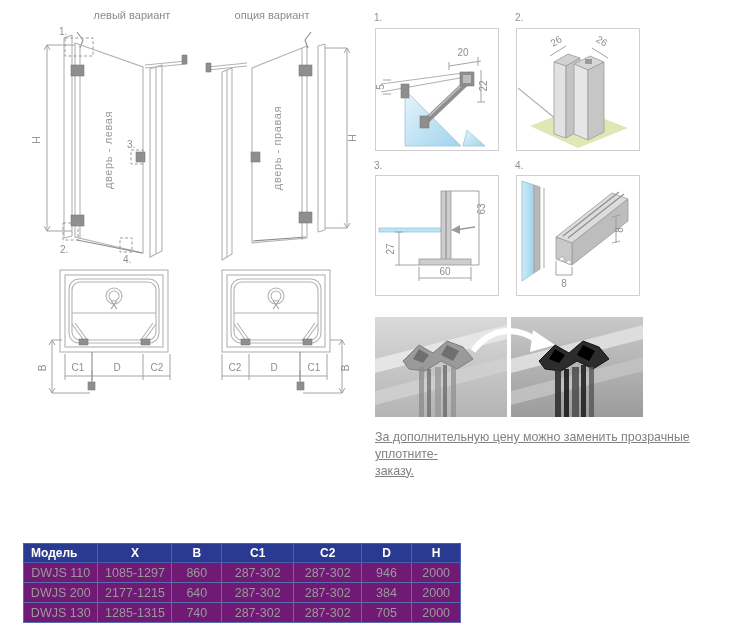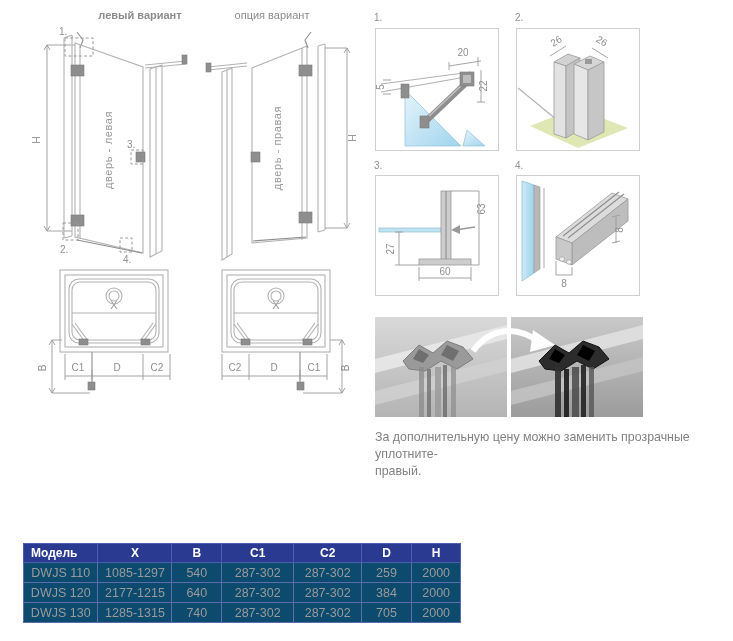--- a/index.html
+++ b/index.html
@@ -4,44 +4,44 @@
 <style>
   html,body{margin:0;padding:0;background:#fff;}
   .page{position:relative;width:733px;height:641px;background:#ffffff;overflow:hidden;
         font-family:"Liberation Sans",sans-serif;}
   .variant-title{position:absolute;top:9px;width:140px;text-align:center;
         font-size:11px;color:#8c8c8c;}
   .detail-num{position:absolute;font-size:10px;color:#8f8f8f;}
   .detail-frame{position:absolute;border:1px solid #cfcfcf;background:#fff;}
   .photo-strip{position:absolute;left:375px;top:317px;}
   .note{position:absolute;left:375px;top:429px;width:356px;font-size:12.4px;
-        line-height:1.36;color:#828282;}
+        line-height:1.36;color:#828282;text-decoration:underline;}
   .spec-table{position:absolute;left:23px;top:543px;border-collapse:collapse;
         font-size:12px;background:#fff;}
   .spec-table th{background:#2a3a90;color:#fff;font-weight:bold;border:1px solid #4b5fae;
         padding:2px 20px;height:14px;text-align:center;}
   .spec-table th.model{text-align:left;padding-left:7px;}
   .spec-table td{color:#9a9a9a;border:1px solid #5c6cae;text-align:center;
-        padding:2px 4px;height:15px;background:#0c4a6e;font-size:12.5px;}
+        padding:2px 4px;height:15px;background:#701a75;font-size:12.5px;}
   svg{position:absolute;overflow:visible;}
   .ln{stroke:#b2b2b2;stroke-width:1.1;fill:none;}
   .lnd{stroke:#8e8e8e;stroke-width:1.1;fill:none;}
   .dim{stroke:#9a9a9a;stroke-width:0.9;fill:none;}
   .dash{stroke:#9a9a9a;stroke-width:1;fill:none;stroke-dasharray:3,2.2;}
   .dark{fill:#8e8e8e;stroke:#7c7c7c;stroke-width:.6;}
   .lbl{font-family:"Liberation Sans",sans-serif;font-size:10px;fill:#8f8f8f;}
   .lbl2{font-family:"Liberation Sans",sans-serif;font-size:11px;fill:#9a9a9a;}
   .doorlbl{font-family:"Liberation Sans",sans-serif;font-size:11px;fill:#9a9a9a;letter-spacing:.6px;}
 </style>
 </head>
 <body>
 
 <div class="page">
 
-  <div class="variant-title" style="left:70px;font-weight:bold;">левый вариант</div>
+  <div class="variant-title" style="left:62px;">левый вариант</div>
   <div class="variant-title" style="left:202px;">опция вариант</div>
 
   <svg style="left:15px;top:20px;" width="185" height="245" viewBox="0 0 185 245">
     <g>
       <line class="dim" x1="32" y1="25" x2="32" y2="211"></line>
       <line class="dim" x1="32" y1="25" x2="60" y2="25"></line>
       <line class="dim" x1="32" y1="211" x2="57" y2="211"></line>
       <path class="dim" d="M29,30 L32,25 L35,30 M29,206 L32,211 L35,206"></path>
       <text class="lbl2" transform="rotate(-90 25 120)" x="25" y="120" text-anchor="middle">H</text>
     </g>
@@ -344,21 +344,21 @@
       <rect x="214" y="50" width="5" height="50" fill="#555555" opacity="0.8"></rect>
     </g>
     <g>
       <path d="M98,34 C116,10 142,8 166,26" stroke="#ffffff" stroke-width="6" fill="none"></path>
       <polygon points="158,13 180,28 155,35" fill="#ffffff"></polygon>
     </g>
   </svg>
 
   <div class="note">
     <div>За дополнительную цену можно заменить прозрачные уплотните-</div>
-    <div>правый.</div>
+    <div>заказу.</div>
   </div>
 
   <table class="spec-table">
     <colgroup>
       <col style="width:66px">
         <col style="width:74px">
         <col style="width:37px">
       <col style="width:72px">
         <col style="width:68px">
         <col style="width:43px">
@@ -372,28 +372,28 @@
         <th>C1</th>
         <th>C2</th>
         <th>D</th>
         <th>H</th>
       </tr>
     </thead>
     <tbody>
       <tr>
         <td>DWJS 110</td>
         <td>1085-1297</td>
-        <td>540</td>
-        <td>287-302</td>
-        <td>287-302</td>
-        <td>259</td>
+        <td>860</td>
+        <td>287-302</td>
+        <td>287-302</td>
+        <td>946</td>
         <td>2000</td>
       </tr>
       <tr>
-        <td>DWJS 120</td>
+        <td>DWJS 200</td>
         <td>2177-1215</td>
         <td>640</td>
         <td>287-302</td>
         <td>287-302</td>
         <td>384</td>
         <td>2000</td>
       </tr>
       <tr>
         <td>DWJS 130</td>
         <td>1285-1315</td>

